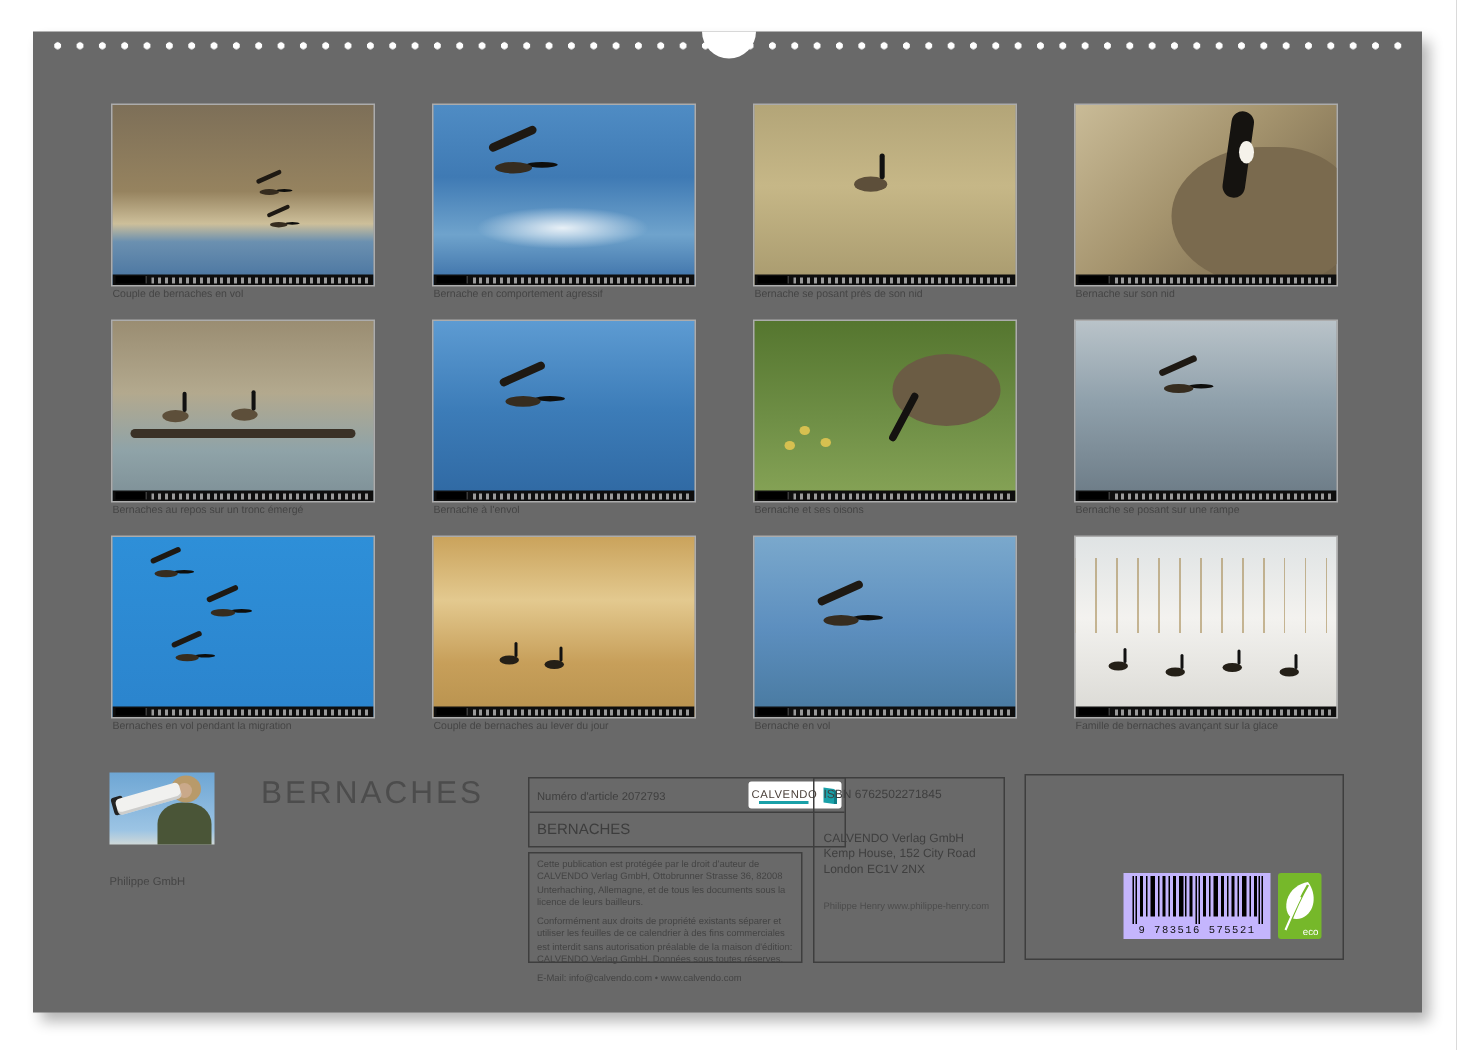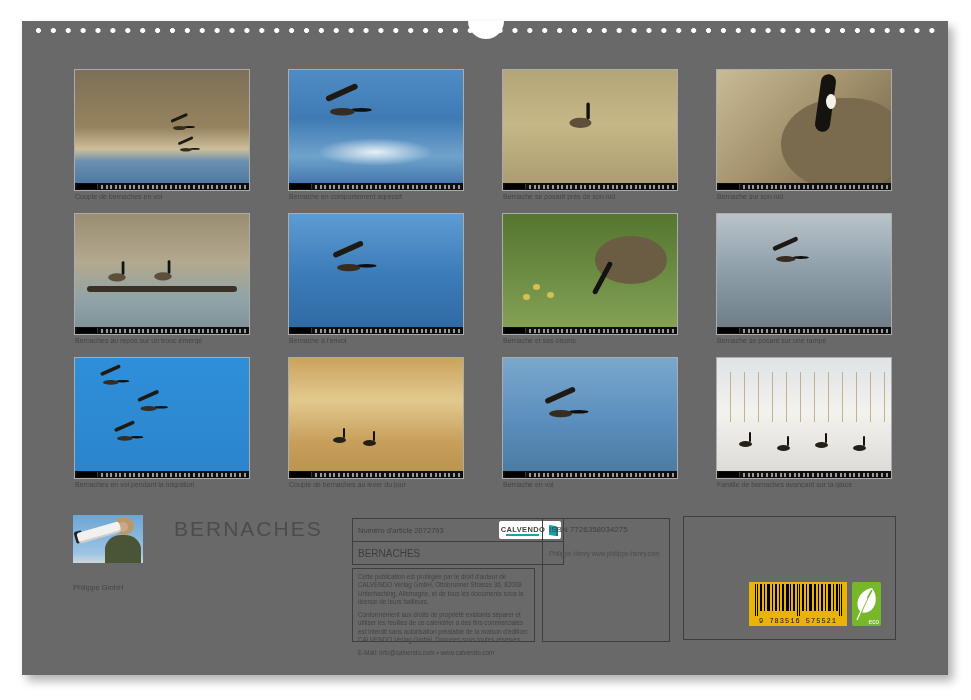--- a/index.html
+++ b/index.html
@@ -67,33 +67,33 @@
   .face{position:absolute;left:45px;top:7px;width:10px;height:10px;background:#caa98a;border-radius:50%;}
   .big-title{position:absolute;left:152px;top:496px;font-size:21px;letter-spacing:2px;color:#4c4c4c;}
   .pname{position:absolute;left:51px;top:562px;width:110px;font-size:7.5px;color:#454545;}
   .pbio{position:absolute;left:51px;top:574px;width:104px;font-size:7.5px;line-height:1.3;color:#454545;}
   
   .boxA{position:absolute;left:330px;top:497px;width:212px;height:47px;border:1px solid #3e3e3e;box-sizing:border-box;}
   .arow{position:relative;height:22px;border-bottom:1px solid #3e3e3e;}
   .alabel{position:absolute;left:5px;top:7px;font-size:7.5px;color:#3f3f3f;}
   .cvlogo{position:absolute;right:2px;top:2px;width:62px;height:18px;background:#fff;border-radius:2px;
     display:flex;align-items:center;justify-content:center;gap:3px;}
-  .cvtxt{font-size:7.5px;font-weight:bold;letter-spacing:.4px;color:#4a3f38;line-height:1;}
+  .cvtxt{font-size:7.5px;font-weight:normal;letter-spacing:.4px;color:#4a3f38;line-height:1;}
   .cvtag{position:absolute;left:7px;bottom:3px;width:33px;height:2px;background:#19a0a8;}
   .atitle{padding:6px 5px 0 5px;font-size:10px;color:#3d3d3d;}
   .boxLegal{position:absolute;left:330px;top:547px;width:183px;height:74px;border:1px solid #3e3e3e;
     box-sizing:border-box;padding:4px 5px;font-size:6.3px;line-height:1.32;color:#444;}
   .boxLegal p{margin:0 0 5px 0;}
   .boxB{position:absolute;left:520px;top:497px;width:128px;height:124px;border:1px solid #3e3e3e;
     box-sizing:border-box;padding:6px;color:#3f3f3f;}
   .isbn{font-size:8px;}
   .addr{margin-top:20px;font-size:8px;line-height:1.3;white-space:pre-line;}
   .credit{margin-top:16px;font-size:6.3px;color:#4c4c4c;}
   .boxC{position:absolute;left:661px;top:495px;width:213px;height:124px;border:1px solid #3e3e3e;box-sizing:border-box;}
-  .barcode{position:absolute;left:65px;top:65px;width:98px;height:44px;background:#eab308;}
+  .barcode{position:absolute;left:65px;top:65px;width:98px;height:44px;background:#c4b5fd;}
   .bcnum{position:absolute;left:0;right:0;bottom:1px;text-align:center;font-family:"Liberation Mono",monospace;
     font-size:7px;letter-spacing:1px;color:#111;background:transparent;}
   .eco{position:absolute;left:168px;top:65px;width:29px;height:44px;background:#76b82a;border-radius:2px;}
   .ecotxt{position:absolute;right:2px;bottom:1px;font-size:6.5px;color:#fff;}
 </style>
 </head>
 <body>
 
 <div class="sheet">
   <div class="holes"></div>
@@ -266,21 +266,24 @@
     <div class="atitle">BERNACHES</div>
   </div>
 
   <div class="boxLegal">
     <p>Cette publication est protégée par le droit d'auteur de CALVENDO Verlag GmbH, Ottobrunner Strasse 36, 82008 Unterhaching, Allemagne, et de tous les documents sous la licence de leurs bailleurs.</p>
     <p>Conformément aux droits de propriété existants séparer et utiliser les feuilles de ce calendrier à des fins commerciales est interdit sans autorisation préalable de la maison d'édition: CALVENDO Verlag GmbH. Données sous toutes réserves.</p>
     <p>E-Mail: info@calvendo.com • www.calvendo.com</p>
   </div>
 
   <div class="boxB">
-    <div class="isbn">ISBN 7726358034275</div>
+    <div class="isbn">ISBN 6762502271845</div>
+    <div class="addr">CALVENDO Verlag GmbH
+Kemp House, 152 City Road
+London EC1V 2NX</div>
     <div class="credit">Philippe Henry www.philippe-henry.com</div>
   </div>
 
   <div class="boxC">
     <div class="barcode">
       <svg width="98" height="34" viewBox="0 0 98 34">
         <rect x="6" y="2" width="1" height="32" fill="#000"></rect>
           <rect x="8" y="2" width="1" height="32" fill="#000"></rect>
         <rect x="11" y="2" width="2" height="27" fill="#000"></rect>
           <rect x="15" y="2" width="1" height="27" fill="#000"></rect>

